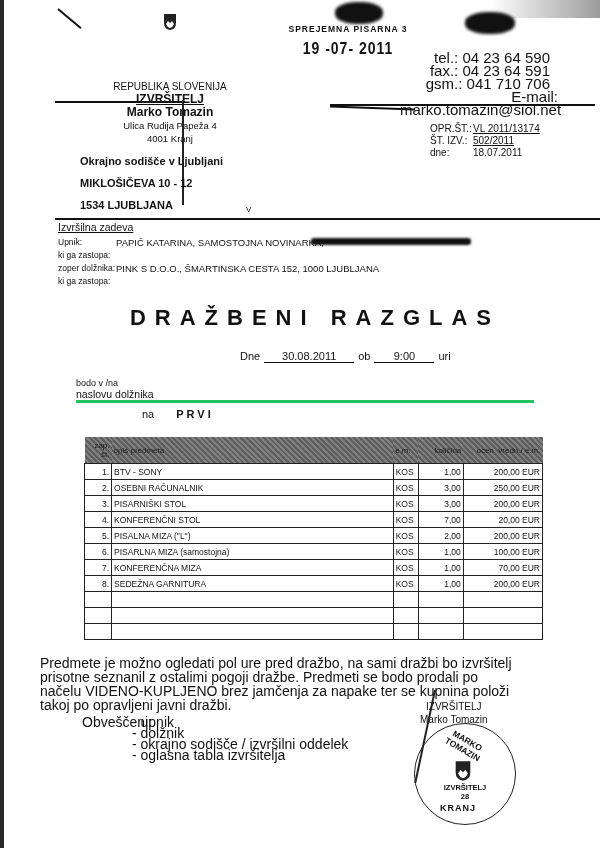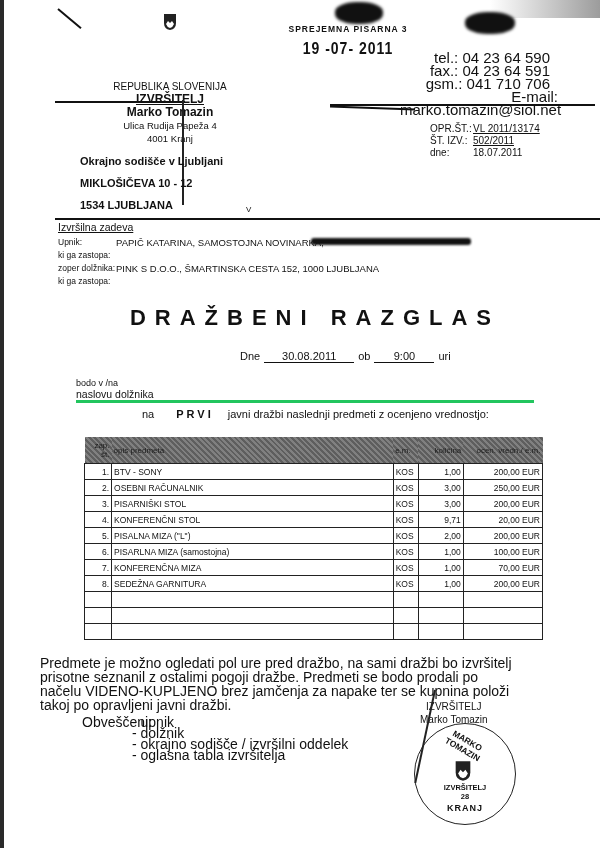--- a/index.html
+++ b/index.html
@@ -88,21 +88,21 @@
     .para { left: 40px; top: 656px; width: 480px; font-size: 14px; line-height: 14px; }
 
     .sig { left: 420px; top: 700px; font-size: 10px; line-height: 13px; text-align: center; }
     .notified { left: 58px; top: 717px; font-size: 14px; line-height: 11px; display: flex; margin-left: 24px; }
     .notified .k { width: 50px; }
 
     .seal { left: 414px; top: 723px; width: 100px; height: 100px; border: 1.5px solid #222; border-radius: 50%; }
     .seal-top { left: 435px; top: 735px; font-size: 8.5px; font-weight: bold; width: 60px; text-align: center; transform: rotate(30deg); }
     .seal-emblem { left: 454px; top: 760px; width: 18px; height: 22px; }
     .seal-mid { left: 440px; top: 783px; width: 50px; text-align: center; font-size: 7.5px; font-weight: bold; line-height: 9px; }
-    .seal-bot { left: 440px; top: 803px; width: 50px; text-align: center; font-size: 9px; font-weight: bold; letter-spacing: 1px; }
+    .seal-bot { left: 440px; top: 803px; width: 50px; text-align: left; font-size: 9px; font-weight: bold; letter-spacing: 1px; }
     .sig-stroke { left: 434px; top: 690px; width: 1.5px; height: 95px; background: #222; transform: rotate(12deg); transform-origin: top; }
   </style>
 </head>
 <body>
 
 <div class="abs left-edge"></div>
 <div class="abs corner-mark"></div>
 <div class="abs scan-smudge"></div>
 
 <svg class="abs emblem" viewBox="0 0 14 18">
@@ -190,21 +190,20 @@
 </div>
 
 <div class="abs place-line">
   <span>bodo v /na</span>
   <span class="fillplace">naslovu dolžnika</span>
 </div>
 
 <div class="abs auction-line">
   <span>na</span>
   <span class="rnd">PRVI</span>
-  <span>javni dražbi naslednji predmeti z ocenjeno vrednostjo:</span>
 </div>
 
 <table class="abs items">
   <thead>
     <tr>
       <th class="c-no">zap. št.</th>
       <th class="c-desc">opis predmeta</th>
       <th class="c-unit">e.m.</th>
       <th class="c-qty">količina</th>
       <th class="c-val">ocen. vredn./ e.m.</th>
@@ -229,21 +228,21 @@
         <td class="c-no">3.</td>
         <td class="c-desc">PISARNIŠKI STOL</td>
         <td class="c-unit">KOS</td>
         <td class="c-qty">3,00</td>
         <td class="c-val">200,00 EUR</td>
       </tr>
       <tr>
         <td class="c-no">4.</td>
         <td class="c-desc">KONFERENČNI STOL</td>
         <td class="c-unit">KOS</td>
-        <td class="c-qty">9,71</td>
+        <td class="c-qty">7,00</td>
         <td class="c-val">20,00 EUR</td>
       </tr>
       <tr>
         <td class="c-no">5.</td>
         <td class="c-desc">PISALNA MIZA ("L")</td>
         <td class="c-unit">KOS</td>
         <td class="c-qty">2,00</td>
         <td class="c-val">200,00 EUR</td>
       </tr>
       <tr>

